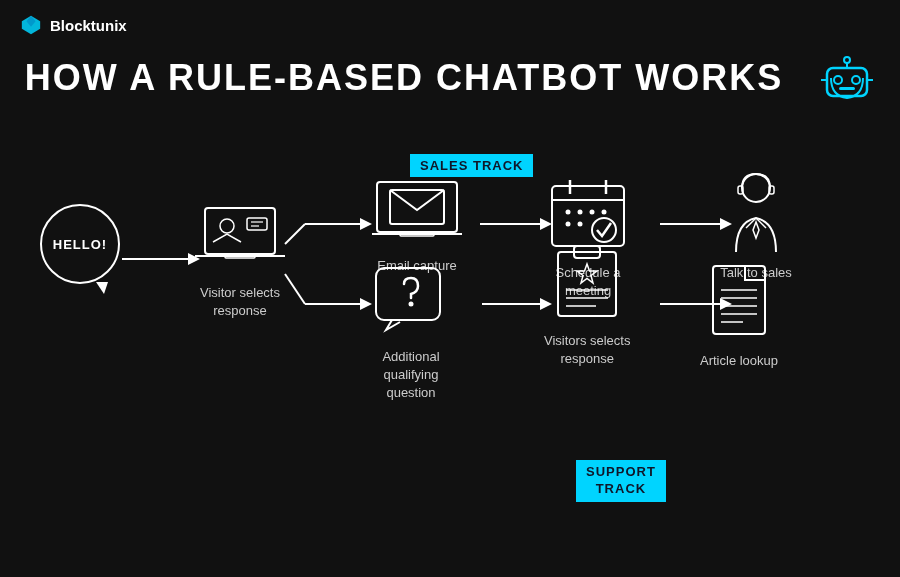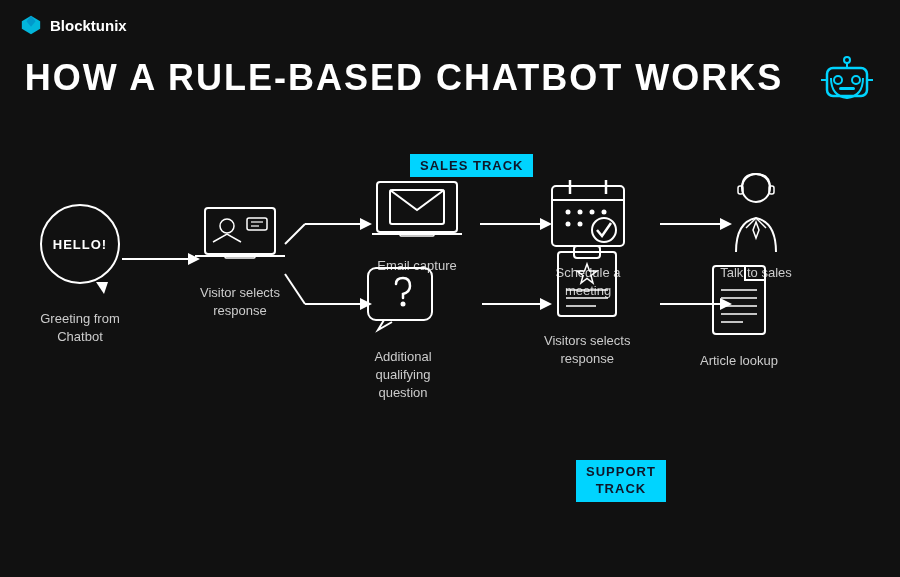--- a/index.html
+++ b/index.html
@@ -211,21 +211,20 @@
 
   <div class="sales-badge-wrap">
     <span class="track-badge">SALES TRACK</span>
   </div>
 
   <div class="node" style="left:20px; top:80px;">
     <div class="node-icon icon-circle-hello">
       <span class="hello-text">HELLO!</span>
       <div class="speech-tail"></div>
     </div>
-    <div class="node-label" style="margin-top:18px;">Greeting from<br>Chatbot</div>
   </div>
 
   <div class="node" style="left:175px; top:80px;">
     <div class="node-icon">
       <svg width="90" height="68" viewBox="0 0 90 68" fill="none">
 
         <rect x="10" y="4" width="70" height="46" rx="3" stroke="#fff" stroke-width="2" fill="none"></rect>
 
         <circle cx="32" cy="22" r="7" stroke="#fff" stroke-width="1.5" fill="none"></circle>
         <path d="M18 38 Q32 30 32 30 Q32 30 46 38" stroke="#fff" stroke-width="1.5" fill="none"></path>
@@ -293,21 +292,21 @@
 
         <line x1="36" y1="48" x2="26" y2="58" stroke="#fff" stroke-width="1.5"></line>
         <line x1="36" y1="48" x2="46" y2="58" stroke="#fff" stroke-width="1.5"></line>
 
         <polygon points="36,52 33,60 36,68 39,60" stroke="#fff" stroke-width="1.5" fill="none"></polygon>
       </svg>
     </div>
     <div class="node-label">Talk to sales</div>
   </div>
 
-  <div class="node" style="left:344px; top:140px;">
+  <div class="node" style="left:352px; top:140px;">
     <div class="node-icon">
       <svg width="78" height="72" viewBox="0 0 78 72" fill="none">
 
         <rect x="4" y="4" width="64" height="52" rx="8" stroke="#fff" stroke-width="2" fill="none"></rect>
         <path d="M20 56 L14 66 L28 58" stroke="#fff" stroke-width="2" fill="none"></path>
 
         <path d="M32 20 Q32 14 39 14 Q46 14 46 22 Q46 28 39 30 L39 34" stroke="#fff" stroke-width="2.5" fill="none" stroke-linecap="round"></path>
         <circle cx="39" cy="40" r="2.5" fill="#fff"></circle>
       </svg>
     </div>

